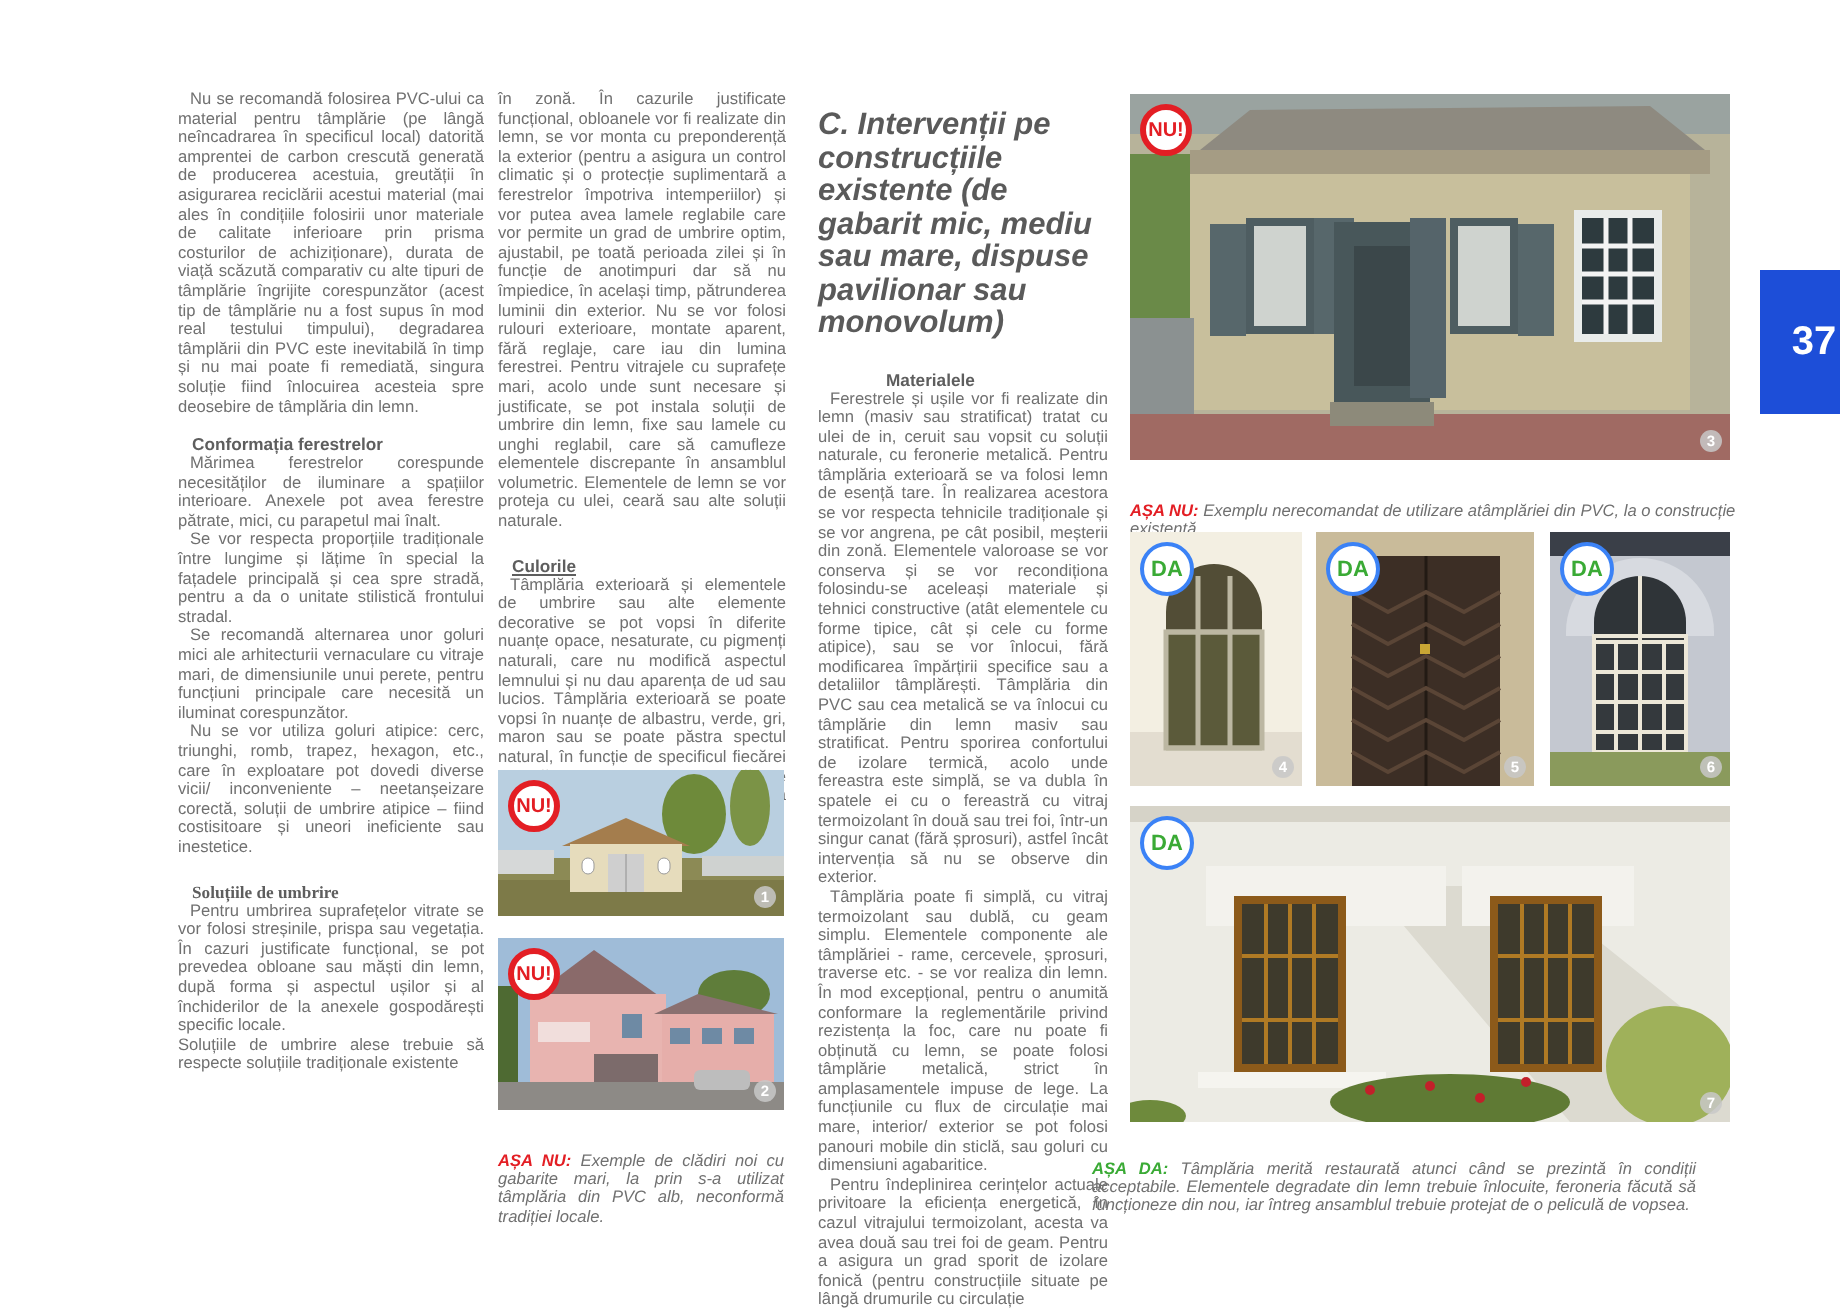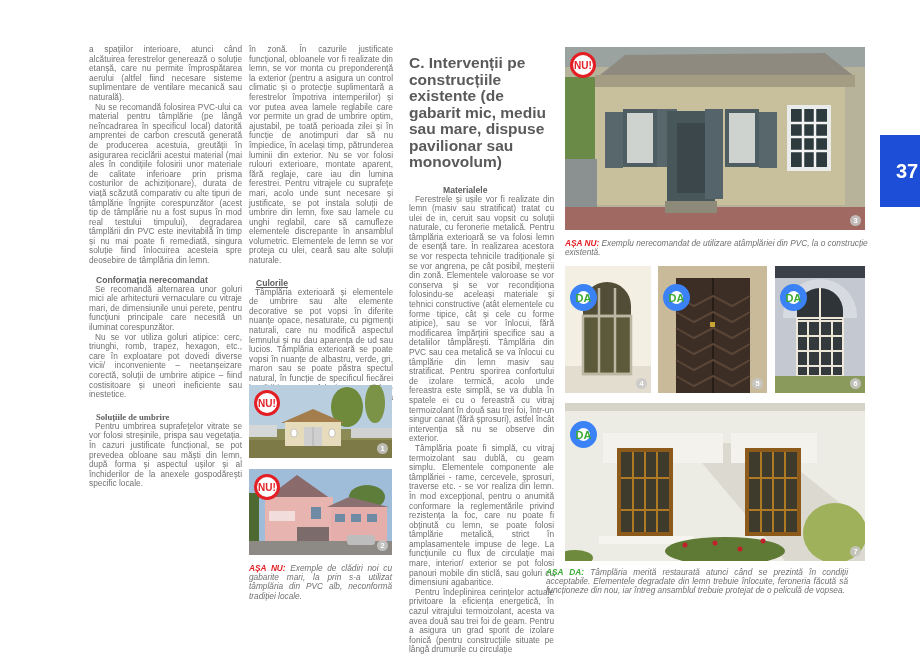--- a/index.html
+++ b/index.html
@@ -2,46 +2,48 @@
 <html><head>
 <meta charset="utf-8">
 <style>
   html, body { margin:0; padding:0; }
   body { width:920px; height:655px; background:#ffffff; position:relative; overflow:hidden;
          font-family:"Liberation Sans", sans-serif; color:#6b6b6b; }
   .col { position:absolute; font-size:8.3px; line-height:9.6px; text-align:justify; color:#707070; }
   .col p { margin:0; text-indent:6px; }
   .col p.noindent { text-indent:0; }
   .col h3 { margin:9px 0 0 7px; font-size:8.6px; line-height:10px; font-weight:bold; color:#5e5e5e; }
-  .big-heading { font-size:15.5px; line-height:16.5px; font-weight:bold; color:#5a5a5a; margin:10px 0 14px 0; text-align:left; }
+  .big-heading { font-size:15.5px; line-height:16.5px; font-weight:bold; color:#5a5a5a; margin:10px 0 14px 0; text-align:left;font-style:italic; }
   .photo { position:absolute; overflow:hidden; }
   .badge { position:absolute; border-radius:50%; background:#fff; display:flex; align-items:center; justify-content:center;
            font-weight:bold; box-sizing:border-box; }
   .badge-nu { border:3px solid #e31e24; color:#e31e24; width:26px; height:26px; font-size:10px; left:5px; top:5px; }
-  .badge-da { border:7px solid #3b82f6; color:#3aaa35; width:27px; height:27px; font-size:11px; left:5px; top:18px; }
+  .badge-da { border:2px solid #3b82f6; color:#3aaa35; width:27px; height:27px; font-size:11px; left:5px; top:5px; }
   .num { position:absolute; right:4px; bottom:4px; width:11px; height:11px; border-radius:50%; background:rgba(200,200,200,.85);
          color:#fff; font-size:7.5px; font-weight:bold; display:flex; align-items:center; justify-content:center; }
-  .caption { position:absolute; font-size:8.3px; line-height:9.2px; font-style:italic; color:#707070; text-align:justify; }
+  .caption { position:absolute; font-size:8.3px; line-height:9.2px; font-style:italic; color:#707070; text-align:justify;margin-top:12px; }
   .caption .lbl-nu { color:#e31e24; font-weight:bold; }
   .caption .lbl-da { color:#3aaa35; font-weight:bold; }
   .pagetab { position:absolute; left:880px; top:135px; width:54px; height:72px; background:#1d4ed8; color:#fff;
              font-size:20px; font-weight:bold; display:flex; align-items:center; justify-content:center; }
   svg { display:block; }
 </style>
 </head>
 <body>
 
 <div class="col" style="left:89px; top:45px; width:153px;">
-  <p class="noindent">a spațiilor interioare, atunci când alcătuirea ferestrelor generează o soluție etanșă, care nu permite împrospătarea aerului (altfel fiind necesare sisteme suplimentare de ventilare mecanică sau naturală).</p>
   <p>Nu se recomandă folosirea PVC-ului ca material pentru tâmplărie (pe lângă neîncadrarea în specificul local) datorită amprentei de carbon crescută generată de producerea acestuia, greutății în asigurarea reciclării acestui material (mai ales în condițiile folosirii unor materiale de calitate inferioare prin prisma costurilor de achiziționare), durata de viață scăzută comparativ cu alte tipuri de tâmplărie îngrijite corespunzător (acest tip de tâmplărie nu a fost supus în mod real testului timpului), degradarea tâmplării din PVC este inevitabilă în timp și nu mai poate fi remediată, singura soluție fiind înlocuirea acesteia spre deosebire de tâmplăria din lemn.</p>
-  <h3>Conformația nerecomandat</h3>
+  <h3>Conformația ferestrelor</h3>
+  <p>Mărimea ferestrelor corespunde necesităților de iluminare a spațiilor interioare. Anexele pot avea ferestre pătrate, mici, cu parapetul mai înalt.</p>
+  <p>Se vor respecta proporțiile tradiționale între lungime și lățime în special la fațadele principală și cea spre stradă, pentru a da o unitate stilistică frontului stradal.</p>
   <p>Se recomandă alternarea unor goluri mici ale arhitecturii vernaculare cu vitraje mari, de dimensiunile unui perete, pentru funcțiuni principale care necesită un iluminat corespunzător.</p>
   <p>Nu se vor utiliza goluri atipice: cerc, triunghi, romb, trapez, hexagon, etc., care în exploatare pot dovedi diverse vicii/ inconveniente – neetanșeizare corectă, soluții de umbrire atipice – fiind costisitoare și uneori ineficiente sau inestetice.</p>
   <h3 style="margin-top:12px;font-family:Liberation Serif, serif;">Soluțiile de umbrire</h3>
   <p>Pentru umbrirea suprafețelor vitrate se vor folosi streșinile, prispa sau vegetația. În cazuri justificate funcțional, se pot prevedea obloane sau măști din lemn, după forma și aspectul ușilor și al închiderilor de la anexele gospodărești specific locale.</p>
+  <p class="noindent">Soluțiile de umbrire alese trebuie să respecte soluțiile tradiționale existente</p>
 </div>
 
 <div class="col" style="left:249px; top:45px; width:144px;">
   <p class="noindent">în zonă. În cazurile justificate funcțional, obloanele vor fi realizate din lemn, se vor monta cu preponderență la exterior (pentru a asigura un control climatic și o protecție suplimentară a ferestrelor împotriva intemperiilor) și vor putea avea lamele reglabile care vor permite un grad de umbrire optim, ajustabil, pe toată perioada zilei și în funcție de anotimpuri dar să nu împiedice, în același timp, pătrunderea luminii din exterior. Nu se vor folosi rulouri exterioare, montate aparent, fără reglaje, care iau din lumina ferestrei. Pentru vitrajele cu suprafețe mari, acolo unde sunt necesare și justificate, se pot instala soluții de umbrire din lemn, fixe sau lamele cu unghi reglabil, care să camufleze elementele discrepante în ansamblul volumetric. Elementele de lemn se vor proteja cu ulei, ceară sau alte soluții naturale.</p>
   <h3 style="margin-top:12px;text-decoration:underline;">Culorile</h3>
   <p>Tâmplăria exterioară și elementele de umbrire sau alte elemente decorative se pot vopsi în diferite nuanțe opace, nesaturate, cu pigmenți naturali, care nu modifică aspectul lemnului și nu dau aparența de ud sau lucios. Tâmplăria exterioară se poate vopsi în nuanțe de albastru, verde, gri, maron sau se poate păstra spectul natural, în funcție de specificul fiecărei localități. Se vor folosi cu precădere pigmenții naturali. Pentru colorarea lemnului se pot folosi și</p>
 </div>
 
 <div class="photo" style="left:249px; top:385px; width:143px; height:73px;" title="Casă nouă cu gabarit mare și tâmplărie PVC albă">
   <svg width="143" height="73" viewBox="0 0 143 73">

